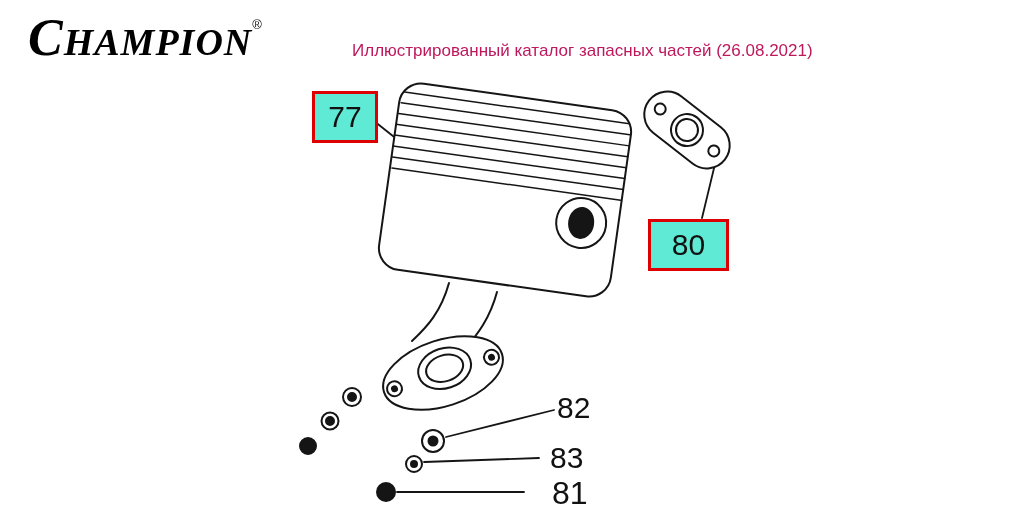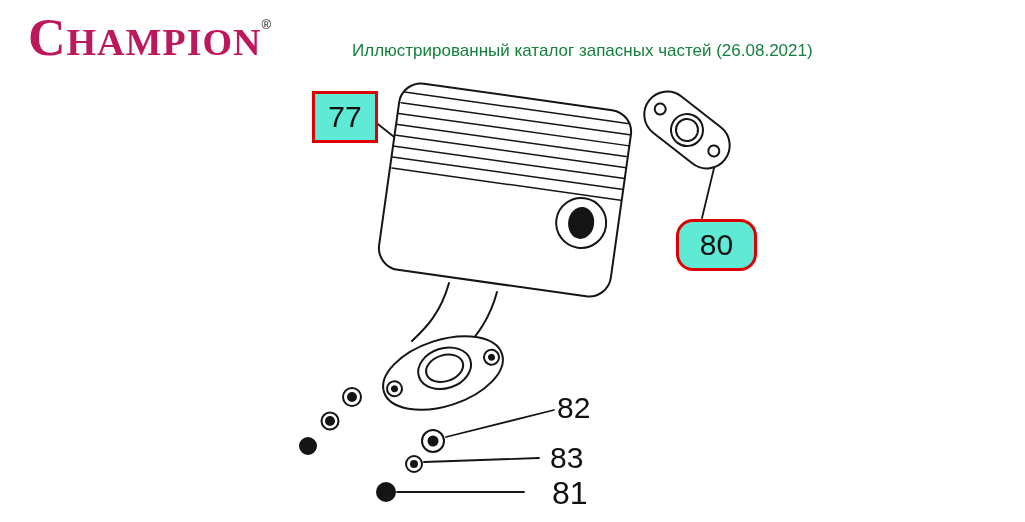--- a/index.html
+++ b/index.html
@@ -16,40 +16,41 @@
   
   .logo {
     position: absolute;
     left: 28px;
     top: 8px;
     white-space: nowrap;
   }
   .logo-text {
     display: inline-block;
     font-family: "Liberation Serif", serif;
+    font-style: italic;
     font-weight: bold;
     font-size: 38px;
     letter-spacing: 1px;
-    color: #be185d;
+    color: #000000;
   }
   .logo-text::first-letter {
     font-size: 52px;
   }
   .reg {
     font-family: "Liberation Sans", sans-serif;
     font-size: 13px;
     vertical-align: 26px;
     font-style: normal;
   }
   .title {
     position: absolute;
     left: 352px;
     top: 41px;
     font-size: 17px;
-    color: #15803d;
+    color: #be185d;
     white-space: nowrap;
   }
   .model {
     position: absolute;
     left: 865px;
     top: 36px;
     white-space: nowrap;
   }
   .model-main { font-size: 24px; }
   .model-suffix { font-size: 19px; }
@@ -73,21 +74,21 @@
   }
   .boxed {
     border: 3px solid #dd0000;
     background: #5eead4;
     display: flex;
     align-items: center;
     justify-content: center;
     cursor: pointer;
   }
   .c77 { left: 312px; top: 91px;  width: 60px; height: 46px; }
-  .c80 { left: 676px; top: 219px; width: 75px; height: 46px; border-radius: 17px; }
+  .c80 { left: 648px; top: 219px; width: 75px; height: 46px; }
   .c82 { left: 557px; top: 393px; }
   .c83 { left: 542px; top: 443px; margin-left: 8px; }
   .c81 { left: 528px; top: 477px; font-size: 32px; margin-left: 24px; }
 </style>
 </head>
 <body>
 
 <div class="page">
 
   <div class="logo">

